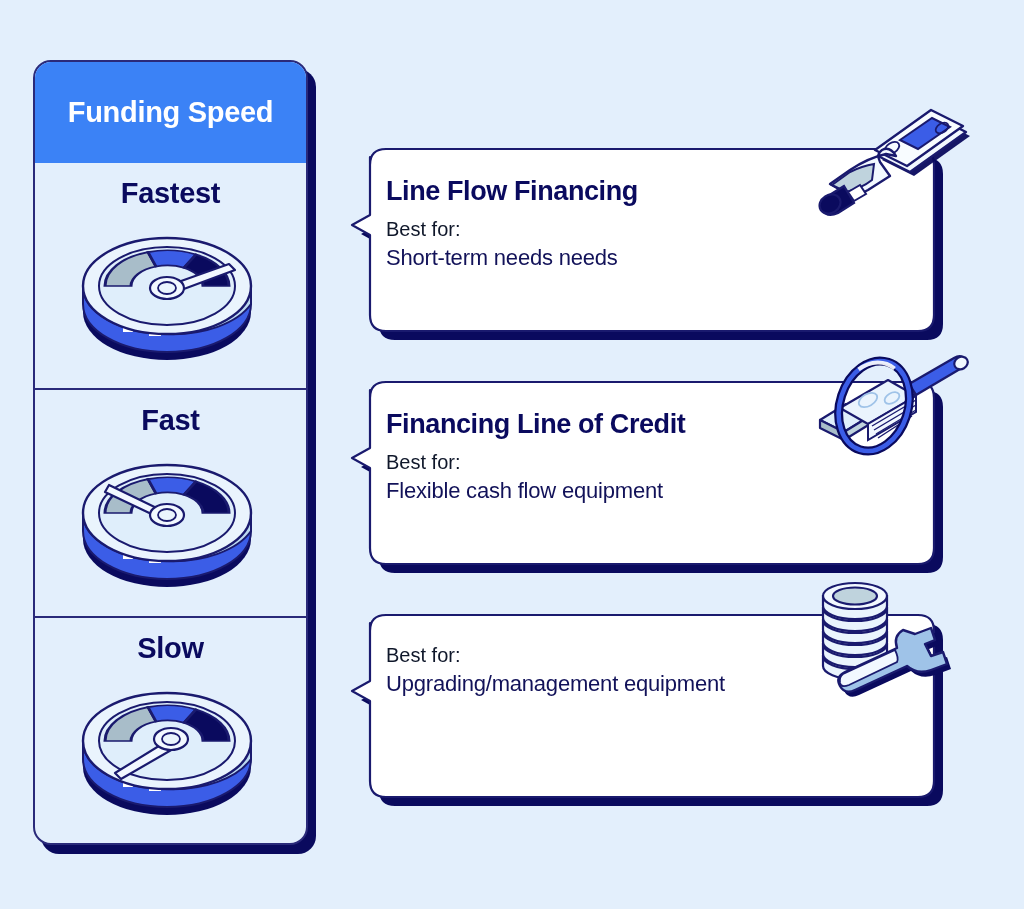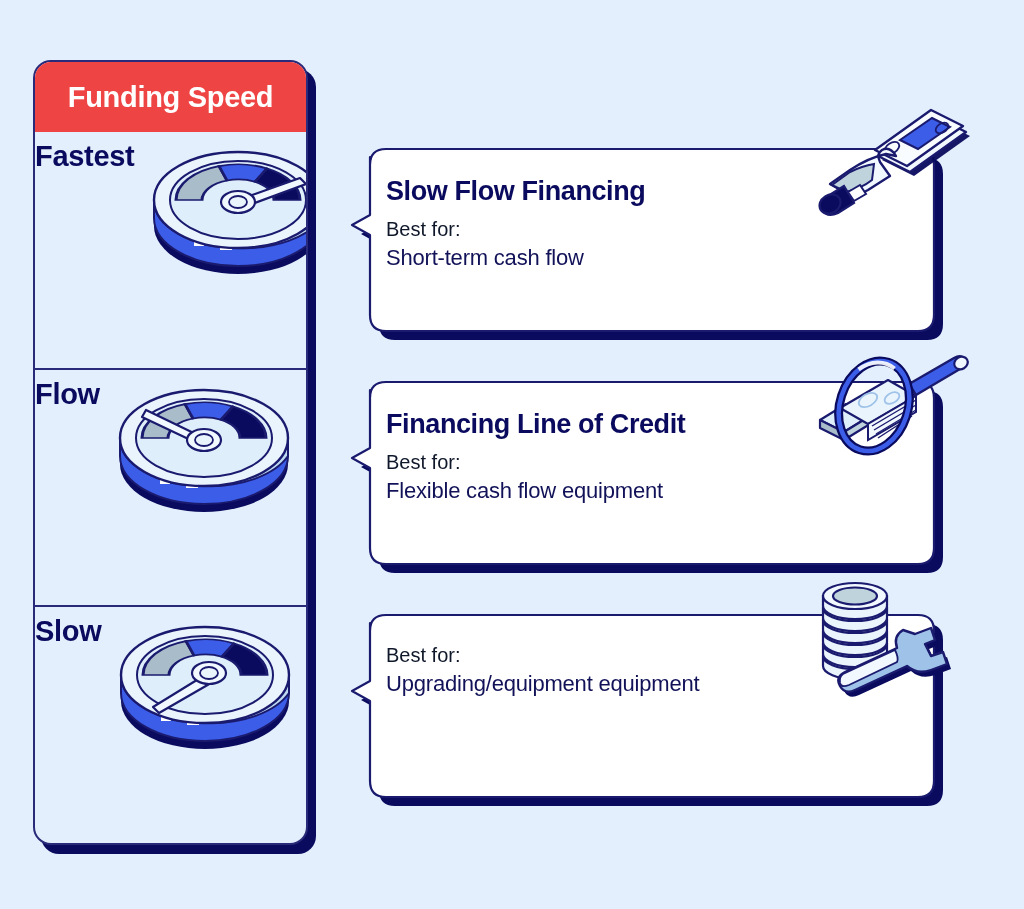--- a/index.html
+++ b/index.html
@@ -42,38 +42,38 @@
     width: 275px;
     height: 785px;
     background: #e3effc;
     border: 2px solid #2a2a7a;
     border-radius: 18px;
     overflow: hidden;
     display: flex;
     flex-direction: column;
   }
   .speed-header {
-    background: #ef4444;
+    background: #3b82f6;
     color: #ffffff;
-    height: 70px;
+    height: 101px;
     display: flex;
     align-items: center;
     justify-content: center;
     font-size: 29px;
     font-weight: bold;
     letter-spacing: -0.3px;
     flex: none;
   }
   .speed-row {
     flex: 1 1 0;
     border-bottom: 2px solid #2a2a7a;
     display: flex;
-    flex-direction: row;
-    align-items: flex-start;
-    padding-top: 8px;
+    flex-direction: column;
+    align-items: center;
+    padding-top: 14px;
     position: relative;
   }
   .speed-row:last-child { border-bottom: none; }
   .speed-row-label {
     font-size: 29px;
     font-weight: bold;
     color: #0a0a5e;
     letter-spacing: -0.3px;
     margin-bottom: 4px;
   }
@@ -176,21 +176,21 @@
             <g transform="translate(104,60)">
               <path d="M0 0 L62 -22 L68 -16 L6 7 Z" fill="#f2f8ff" stroke="#1a1a6e" stroke-width="2.2" stroke-linejoin="round"></path>
               <ellipse cx="0" cy="2" rx="17" ry="11" fill="#f2f8ff" stroke="#1a1a6e" stroke-width="2.2"></ellipse>
               <ellipse cx="0" cy="2" rx="9" ry="6" fill="#eaf4fd" stroke="#1a1a6e" stroke-width="1.8"></ellipse>
             </g>
           </svg>
         </div>
       </div>
 
       <div class="speed-row">
-        <div class="speed-row-label">Flow</div>
+        <div class="speed-row-label">Fast</div>
         <div class="gauge-wrap">
           <svg width="215" height="150" viewBox="0 0 215 150">
             <ellipse cx="104" cy="86" rx="84" ry="48" fill="#0a0a5e"></ellipse>
             <path d="M20 78 A84 48 0 0 0 188 78 L188 60 A84 48 0 0 1 20 60 Z" fill="#3b5de7" stroke="#1a1a6e" stroke-width="2"></path>
             <path d="M104 108 A84 48 0 0 0 188 78 L188 60 A84 48 0 0 1 104 90 Z" fill="#bcd9f0" stroke="#1a1a6e" stroke-width="2"></path>
             <rect x="60" y="84" width="10" height="22" fill="#ffffff"></rect>
             <rect x="86" y="88" width="12" height="22" fill="#ffffff"></rect>
             <rect x="140" y="80" width="9" height="22" fill="#ffffff"></rect>
             <ellipse cx="104" cy="60" rx="84" ry="48" fill="#eaf4fd" stroke="#1a1a6e" stroke-width="2.4"></ellipse>
             <ellipse cx="104" cy="60" rx="68" ry="39" fill="#dfeefb" stroke="#1a1a6e" stroke-width="2"></ellipse>
@@ -253,23 +253,23 @@
         <ellipse cx="122" cy="22" rx="7" ry="4.5" fill="none" stroke="#1a1a6e" stroke-width="1.8" transform="rotate(-33 122 22)"></ellipse>
         <path d="M76 50 Q70 40 62 44 Q56 48 60 56 L70 70 L48 84 Q34 92 24 86 L10 78 L30 64 Q48 52 66 48 Z" fill="#f2f8ff" stroke="#1a1a6e" stroke-width="2.4" stroke-linejoin="round"></path>
         <path d="M52 74 Q42 82 26 86 L12 79 L30 66 Q42 60 54 58 Z" fill="#bfd3dd" stroke="#1a1a6e" stroke-width="2"></path>
         <path d="M24 80 L8 90 Q-2 97 2 104 Q7 112 18 107 L34 97 Z" fill="#0a0a5e" stroke="#1a1a6e" stroke-width="2.2"></path>
         <ellipse cx="10" cy="98" rx="11" ry="9" fill="#0a0a5e" stroke="#1a1a6e" stroke-width="2.2" transform="rotate(-32 10 98)"></ellipse>
         <path d="M28 86 L40 79 L46 88 L34 95 Z" fill="#ffffff" stroke="#1a1a6e" stroke-width="2"></path>
       </g>
     </svg>
 
     <div class="card-text">
-      <div class="card-title">Slow Flow Financing</div>
+      <div class="card-title">Line Flow Financing</div>
       <div class="card-bestfor">Best for:</div>
-      <div class="card-desc">Short-term cash flow</div>
+      <div class="card-desc">Short-term needs needs</div>
     </div>
   </div>
 
   <div class="card-block b2">
     <svg class="card-svg" viewBox="0 0 628 196">
       <path d="M54 17 L54 75 L36 85 L54 95 L54 175 Q54 191 70 191 L602 191 Q618 191 618 175 L618 25 Q618 9 602 9 L70 9 Q54 9 54 25 Z" transform="translate(9,9)" fill="#0a0a5e"></path>
       <path d="M54 17 L54 75 L36 85 L54 95 L54 175 Q54 191 70 191 L602 191 Q618 191 618 175 L618 25 Q618 9 602 9 L70 9 Q54 9 54 25 Z" fill="#ffffff" stroke="#1a1a6e" stroke-width="2.2" stroke-linejoin="round"></path>
     </svg>
 
     <svg class="card-icon icon-magnifier" viewBox="0 0 165 120">
@@ -326,17 +326,17 @@
           <ellipse cx="36" cy="18" rx="22" ry="8.5" fill="#bfd3dd"></ellipse>
         </g>
         <path d="M96 56 L112 50 L116 62 L106 66 L112 78 L124 74 L128 86 L112 92 Q98 97 88 88 L36 112 Q26 117 21 108 Q16 99 26 94 L78 70 Q74 58 84 52 Z" fill="#0a0a5e" transform="translate(4,5)"></path>
         <path d="M96 56 L112 50 L116 62 L106 66 L112 78 L124 74 L128 86 L112 92 Q98 97 88 88 L36 112 Q26 117 21 108 Q16 99 26 94 L78 70 Q74 58 84 52 Z" fill="#9fc3e8" stroke="#1a1a6e" stroke-width="2.4" stroke-linejoin="round"></path>
         <path d="M24 96 L76 72 Q80 80 78 84 L30 107 Q22 110 21 105 Q20 99 24 96 Z" fill="#f2f8ff" stroke="#1a1a6e" stroke-width="1.8"></path>
       </g>
     </svg>
 
     <div class="card-text">
       <div class="card-bestfor">Best for:</div>
-      <div class="card-desc">Upgrading/equipment equipment</div>
+      <div class="card-desc">Upgrading/management equipment</div>
     </div>
   </div>
 
 </div>
 
 </body></html>

